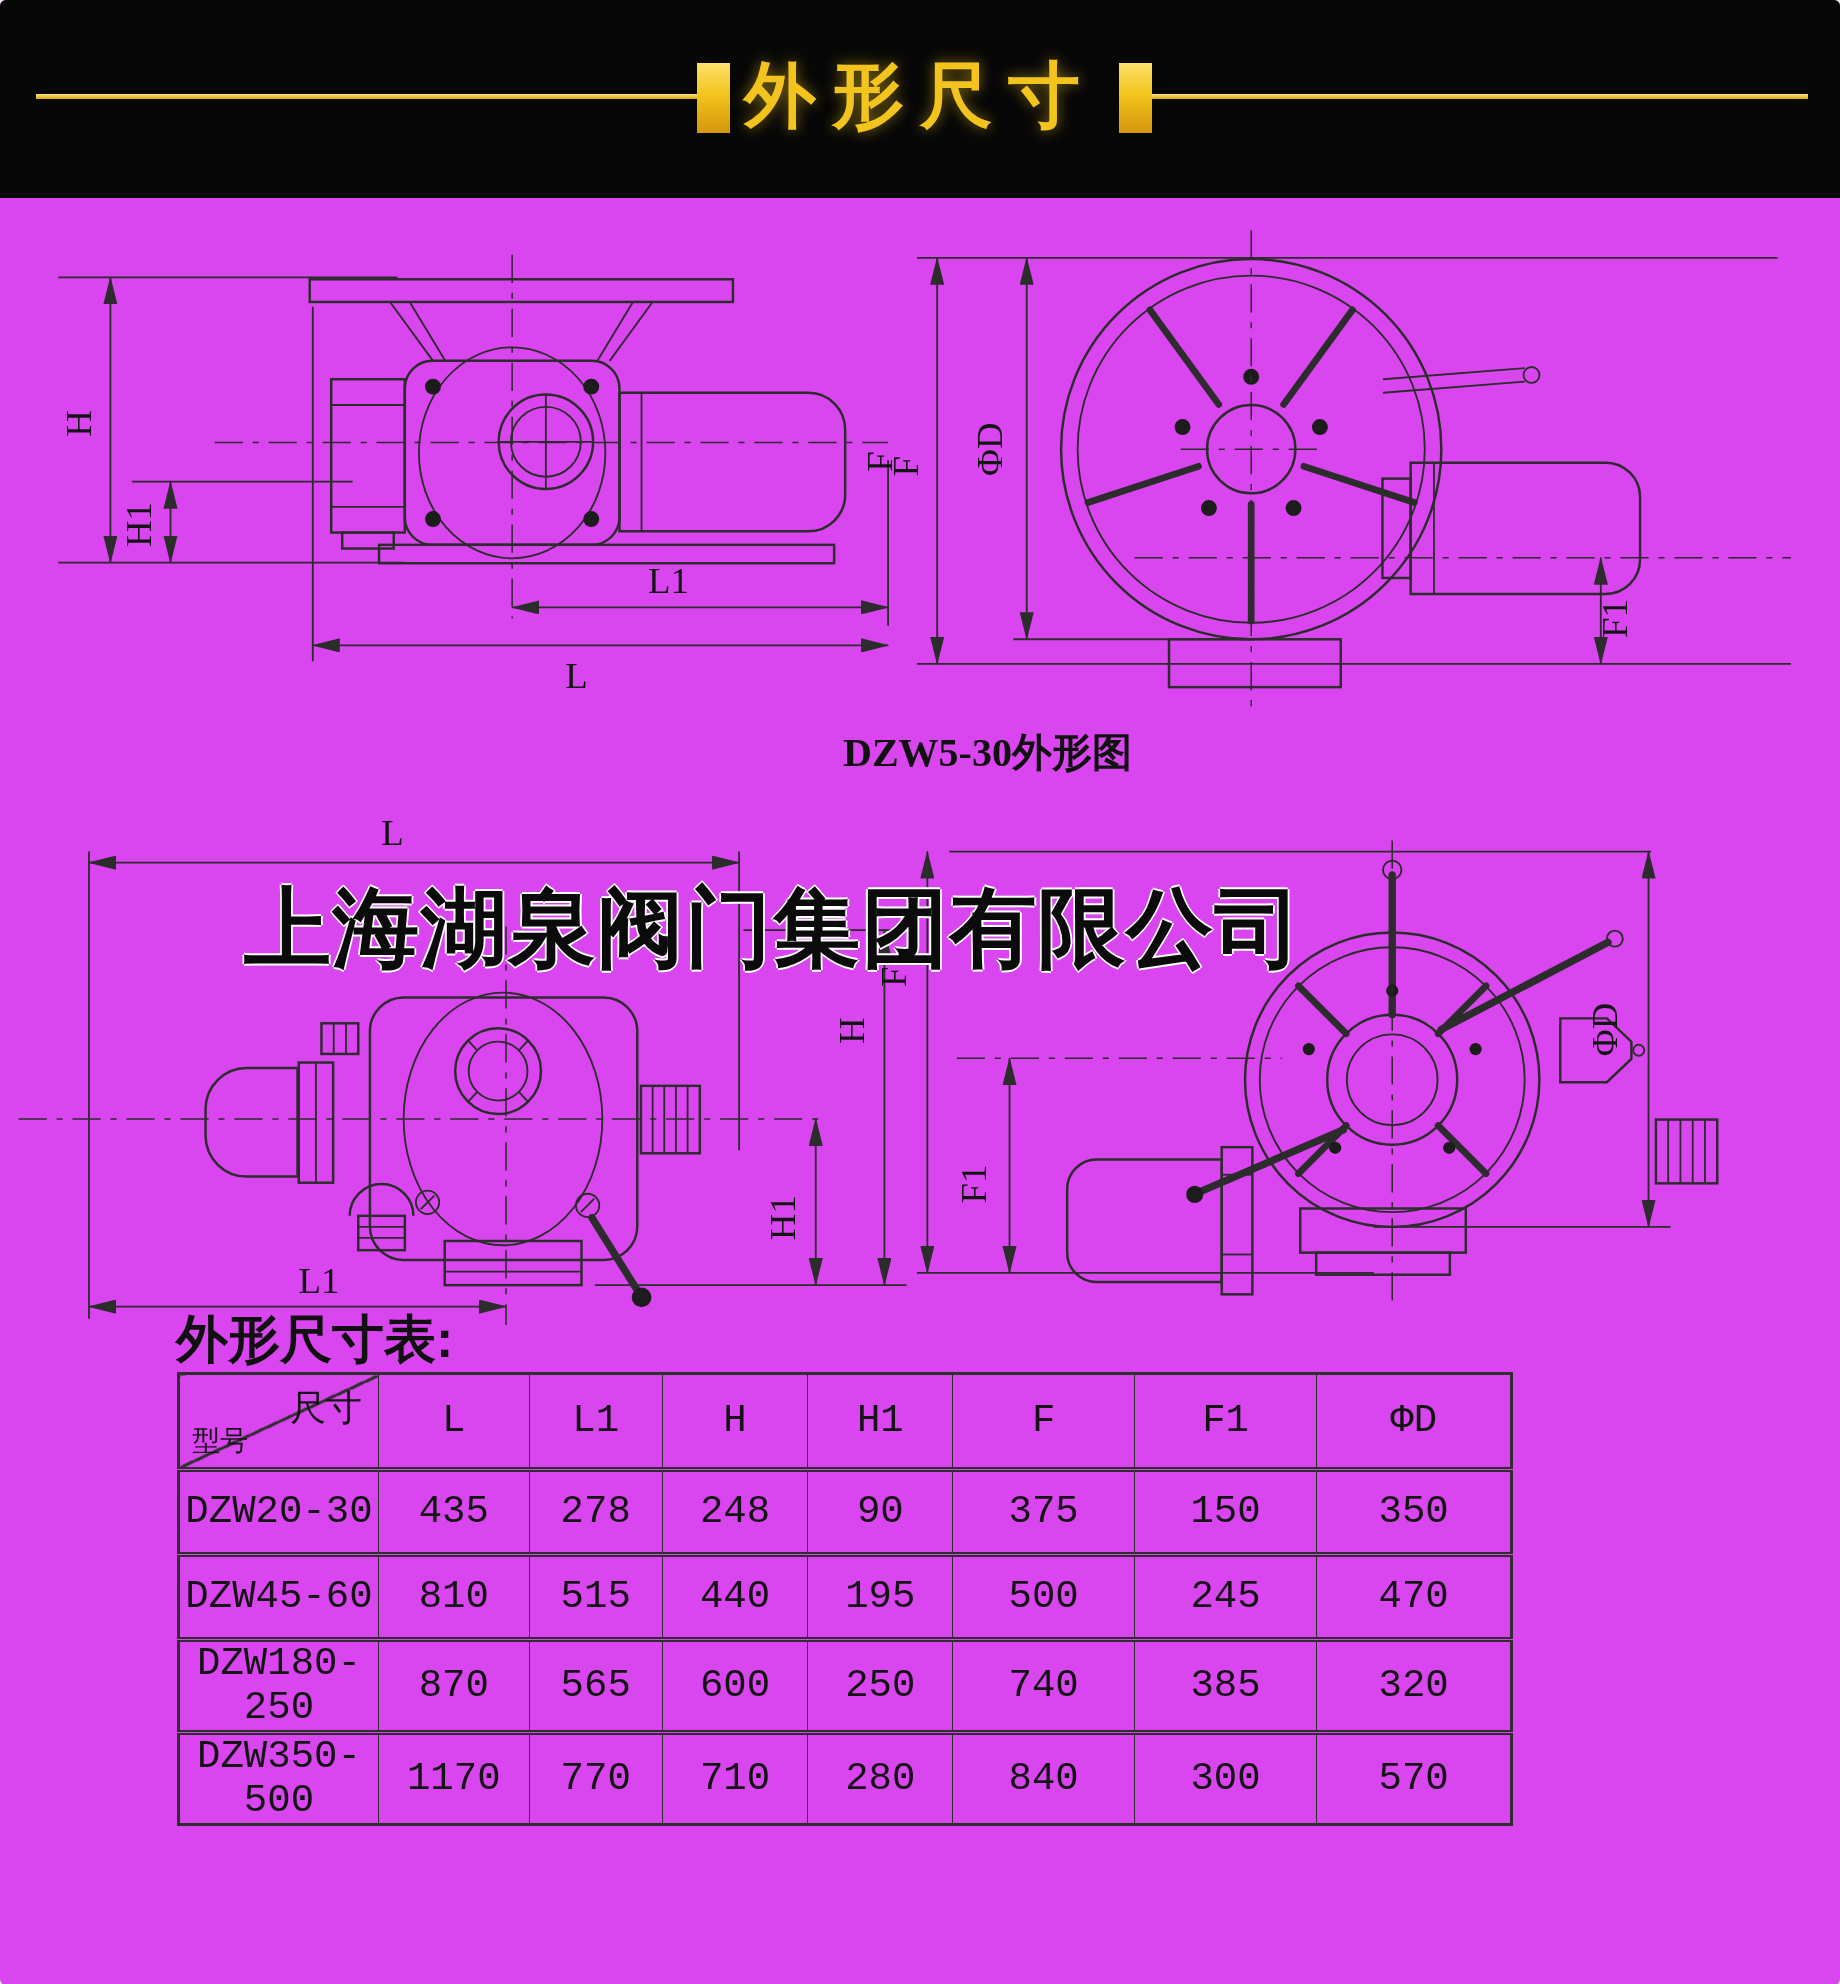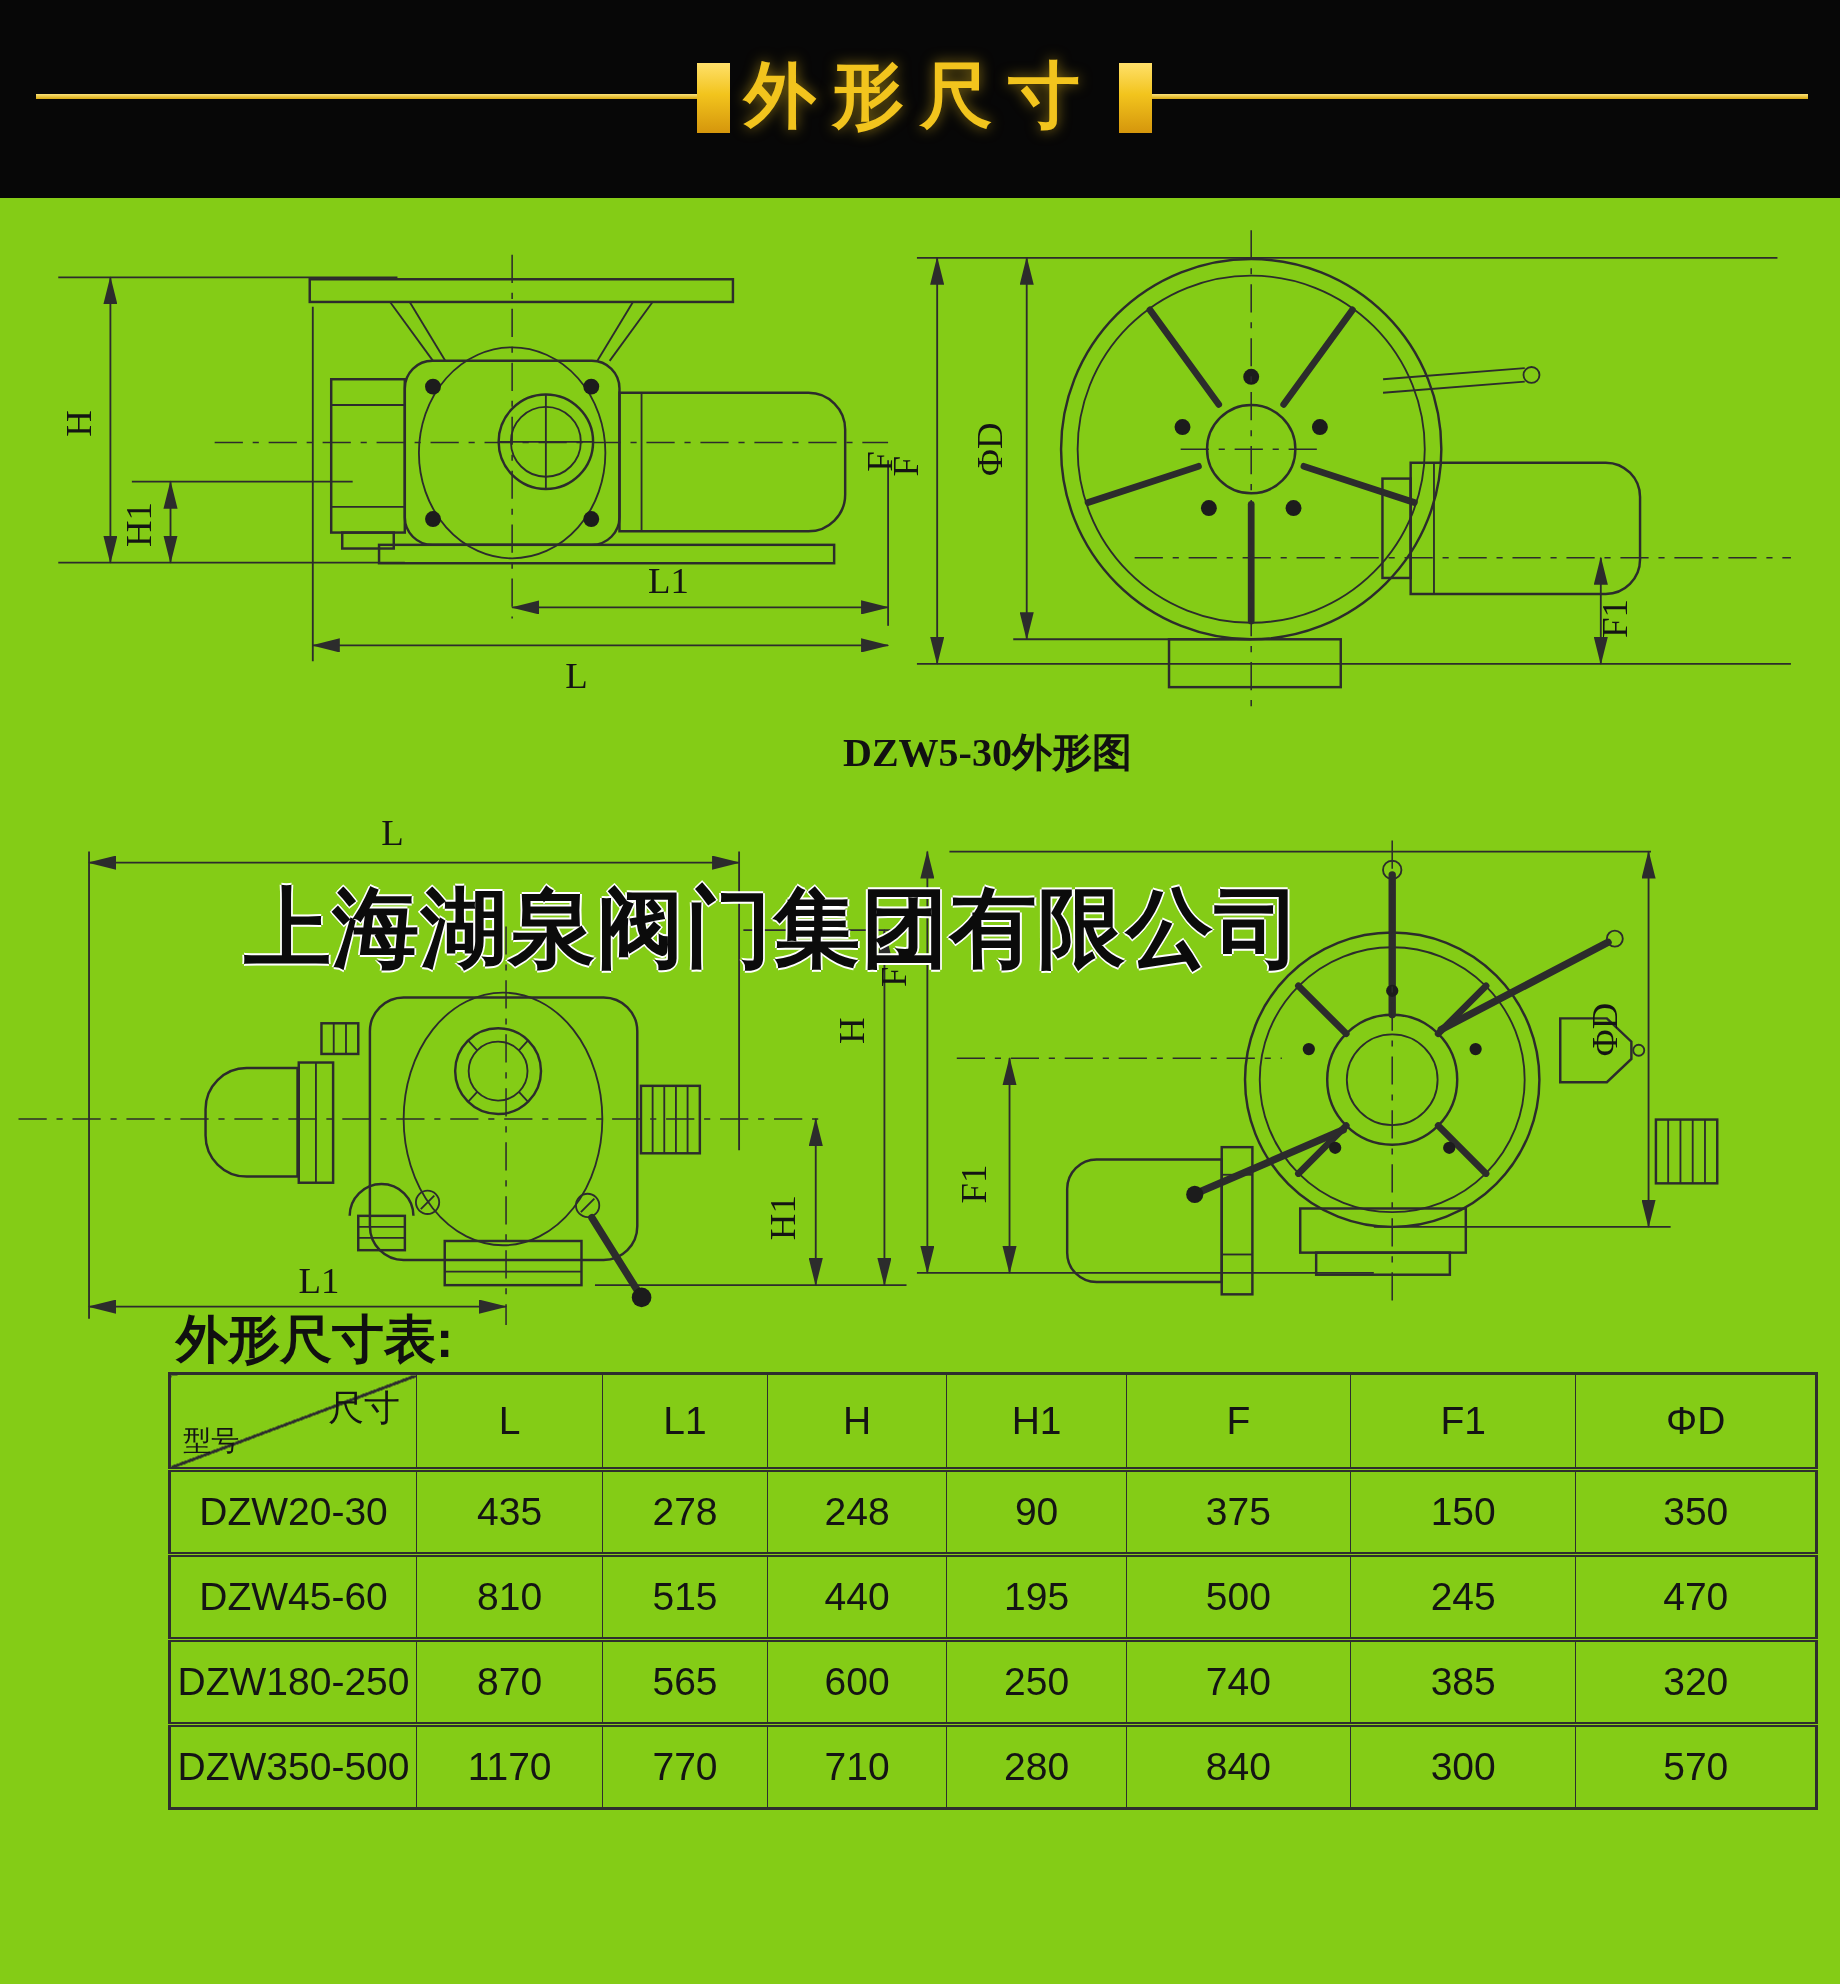--- a/index.html
+++ b/index.html
@@ -1,17 +1,17 @@
 <!DOCTYPE html>
 <html style="font-size:9.8px"><head>
 <meta charset="utf-8">
 <style>
   html,body{margin:0;padding:0;background:#e8e8e8;}
-  .page{position:relative;width:1840px;height:1985px;background:#84cc16;overflow:hidden;
-        font-family:"Liberation Sans","DejaVu Sans",sans-serif;color:#151515;}
+  .page{position:relative;width:1840px;height:1985px;background:#d946ef;overflow:hidden;
+        font-family:"Liberation Sans","DejaVu Sans",sans-serif;color:#151515;border-radius:6px;}
 
   
   .banner{position:absolute;left:0;top:0;width:1840px;height:198px;background:#070707;}
   .banner-title{position:absolute;left:0;right:0;top:48px;margin:0;text-align:center;
         font-size:72px;font-weight:bold;letter-spacing:16px;color:#f2c41d;
         text-shadow:0 0 13.5px rgba(242,196,29,.55);}
   .rule{position:absolute;top:94px;height:4.9px;background:linear-gradient(#fbe27a,#d9a90f);}
   .rule-left{left:36px;width:661px;}
   .rule-right{left:1152px;width:656px;}
   .sq{position:absolute;top:63px;width:33px;height:70px;
@@ -35,23 +35,23 @@
 
   .caption{position:absolute;left:843px;top:725px;font-size:40px;font-weight:600;
         font-family:"Liberation Serif","DejaVu Serif",serif;color:#111;}
   .watermark{position:absolute;left:244px;top:870px;font-size:87px;font-weight:900;
         letter-spacing:1.2px;color:#0b0b0b;white-space:nowrap;
         text-shadow:1.8px 0 0 #fff,-1.8px 0 0 #fff,0 1.8px 0 #fff,0 -1.8px 0 #fff;}
 
   
   .tbl-heading{position:absolute;left:164px;top:1293px;margin:12px;font-size:52px;
         font-weight:bold;color:#101010;}
-  table.dims{position:absolute;left:168px;top:1372px;width:1650px;border-collapse:collapse;
+  table.dims{position:absolute;left:177px;top:1372px;width:1336px;border-collapse:collapse;
         table-layout:fixed;border:3.7px solid #2e2e2e;
-        font-family:Liberation Sans, sans-serif;}
+        font-family:Liberation Mono, monospace;}
   table.dims th,table.dims td{border:1.8px solid #2e2e2e;border-top:5.5px double #2e2e2e;
         text-align:center;vertical-align:middle;font-weight:normal;
         font-size:39px;color:#141414;padding:0;}
   table.dims thead th{height:92px;border-top:none;}
   table.dims tbody th,table.dims tbody td{height:80px;}
   th.corner{position:relative;background:
       linear-gradient(to bottom right,transparent calc(50% - 1.5px),#2e2e2e calc(50% - 1.5px),
       #2e2e2e calc(50% + 1.5px),transparent calc(50% + 1.5px));}
   th.corner .c-top{position:absolute;top:8.6px;right:16px;font-size:36px;}
   th.corner .c-bot{position:absolute;bottom:7.4px;left:12.3px;font-size:28px;}

